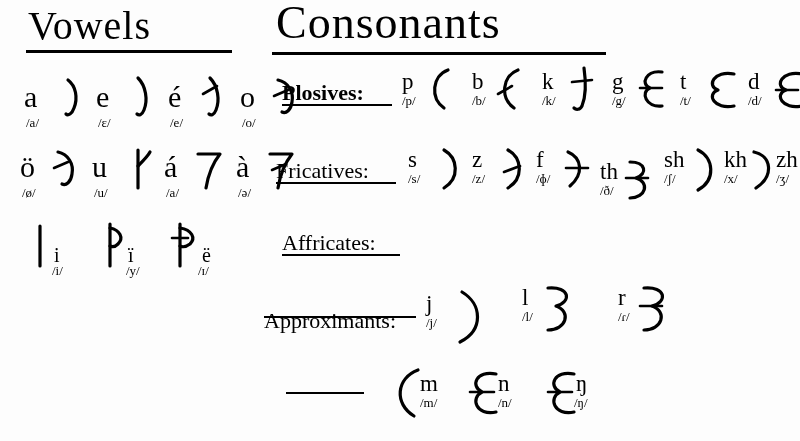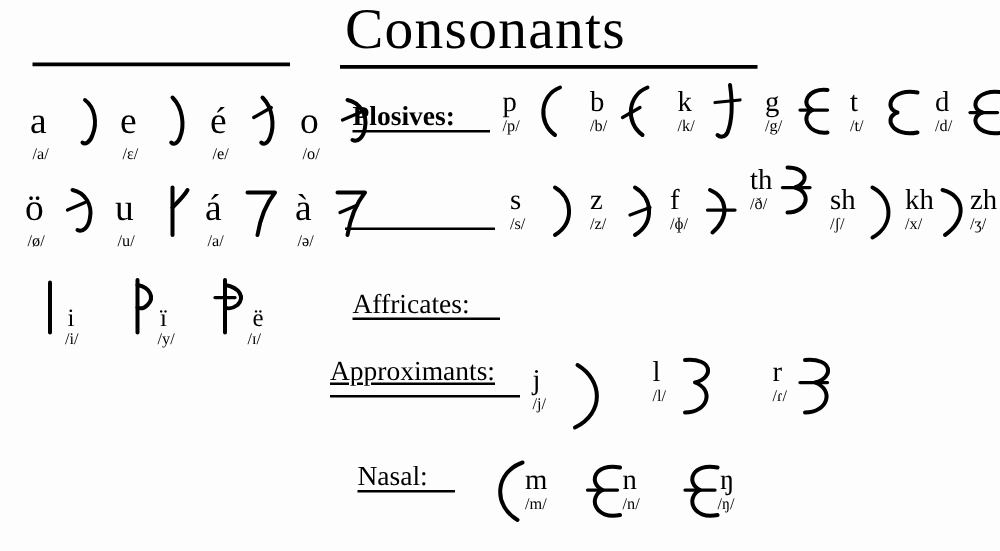--- a/index.html
+++ b/index.html
@@ -149,20 +149,21 @@
     stroke-width: 2.6;
     stroke-linecap: round;
     stroke-linejoin: round;
   }
 </style>
 </head>
 <body>
 
 <div id="page">
 
+  <div class="section-title" id="vowels-title">Vowels</div>
   <div id="vowels-rule"></div>
 
   <div class="vcell" style="left:24px; top:82px;">
     <span class="latin">a</span>
     <span class="ipa">/a/</span>
     <span class="script">
       <svg viewBox="0 0 56 62" width="56" height="62">
           <path class="stroke" d="M22 6 C30 12 32 24 28 34 C26 40 22 42 20 40"></path>
         </svg>
     </span>
@@ -326,20 +327,21 @@
     <span class="latin">d</span>
     <span class="ipa">/d/</span>
     <span class="script">
       <svg viewBox="0 0 52 60" width="52" height="60">
         <path class="stroke" d="M34 10 C14 6 6 22 18 26 C6 30 14 46 34 42"></path>
         <path class="stroke-thin" d="M8 26 L30 26"></path>
       </svg>
     </span>
   </div>
 
+  <div class="row-label" style="left:276px; top:158px;">Fricatives:</div>
   <div class="row-label-rule" style="left:276px; top:182px; width:120px;"></div>
 
   <div class="cell" style="left:406px; top:148px;">
     <span class="latin">s</span>
     <span class="ipa">/s/</span>
     <span class="script">
       <svg viewBox="0 0 52 60" width="52" height="60">
           <path class="stroke" d="M16 8 C30 16 32 36 16 46"></path>
         </svg>
     </span>
@@ -357,21 +359,21 @@
   <div class="cell" style="left:534px; top:148px;">
     <span class="latin">f</span>
     <span class="ipa">/ɸ/</span>
     <span class="script">
       <svg viewBox="0 0 52 60" width="52" height="60">
         <path class="stroke" d="M12 10 C26 16 28 32 14 44"></path>
         <path class="stroke-thin" d="M10 26 L32 26"></path>
       </svg>
     </span>
   </div>
-  <div class="cell" style="left:598px; top:132px;">
+  <div class="cell" style="left:598px; top:160px;">
     <span class="latin">th</span>
     <span class="ipa">/ð/</span>
     <span class="script">
       <svg viewBox="0 0 52 60" width="52" height="60">
         <path class="stroke" d="M10 8 C26 8 28 20 16 24 C30 28 26 44 10 44"></path>
         <path class="stroke-thin" d="M6 24 L28 24"></path>
       </svg>
     </span>
   </div>
   <div class="cell" style="left:722px; top:148px;">
@@ -399,21 +401,21 @@
       <svg viewBox="0 0 52 60" width="52" height="60">
           <path class="stroke" d="M10 10 C24 18 24 36 10 46"></path>
         </svg>
     </span>
   </div>
 
   <div class="row-label" style="left:282px; top:230px;">Affricates:</div>
   <div class="row-label-rule" style="left:282px; top:254px; width:118px;"></div>
 
 
-  <div class="row-label" style="left:264px; top:284px;text-decoration:underline;">Approximants:</div>
+  <div class="row-label" style="left:264px; top:308px;">Approximants:</div>
   <div class="row-label-rule" style="left:264px; top:316px; width:152px;"></div>
 
   <div class="cell" style="left:424px; top:292px;">
     <span class="latin">j</span>
     <span class="ipa">/j/</span>
     <span class="script" style="left:24px; top:-2px;">
       <svg viewBox="0 0 52 60" width="52" height="60">
           <path class="stroke" d="M14 2 C34 14 36 40 12 52"></path>
         </svg>
     </span>
@@ -431,21 +433,20 @@
     <span class="latin">r</span>
     <span class="ipa">/ɾ/</span>
     <span class="script" style="left:20px;">
       <svg viewBox="0 0 52 60" width="52" height="60">
         <path class="stroke" d="M8 8 C30 6 32 22 16 26 C32 32 26 50 8 50"></path>
         <path class="stroke-thin" d="M4 26 L26 26"></path>
       </svg>
     </span>
   </div>
 
-  <div class="row-label" style="left:286px; top:368px;">Nasal:</div>
   <div class="row-label-rule" style="left:286px; top:392px; width:78px;"></div>
 
   <div class="cell" style="left:388px; top:372px;">
     <span class="latin" style="left:32px;">m</span>
     <span class="ipa" style="left:32px;">/m/</span>
     <span class="script" style="left:-4px;">
       <svg viewBox="0 0 52 60" width="52" height="60">
           <path class="stroke" d="M34 4 C12 12 10 38 30 50"></path>
         </svg>
     </span>

